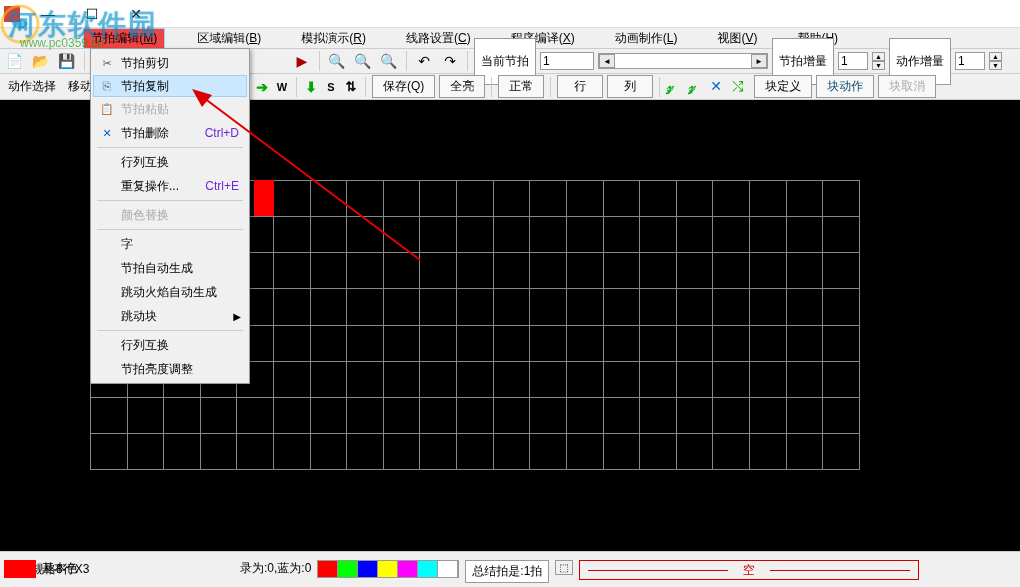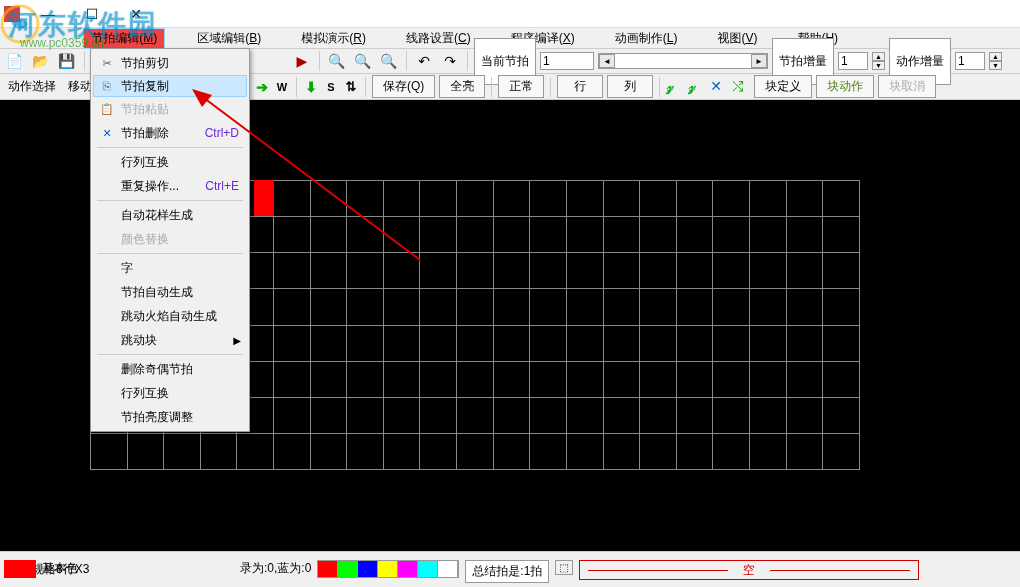--- a/index.html
+++ b/index.html
@@ -153,21 +153,21 @@
   <span class="tbtn2">正常</span>
   <span class="sep"></span>
   <span class="tbtn2" style="padding:2px 16px">行</span>
   <span class="tbtn2" style="padding:2px 16px">列</span>
   <span class="sep"></span>
   <span class="goodbtn">𝓏</span>
   <span class="goodbtn">𝓏</span>
   <span class="xbtn" style="color:#06c">✕</span>
   <span class="xbtn" style="color:#0a0">⤭</span>
   <span class="tbtn2">块定义</span>
-  <span class="tbtn2" style="color:#4d7c0f">块动作</span>
+  <span class="tbtn2" style="color:#0c4a6e">块动作</span>
   <span class="tbtn2" style="color:#aaa">块取消</span>
 </div>
 
 <div class="canvas-area">
   <div class="grid">
     <table>
         <tbody>
       <tr>
             <td></td>
             <td></td>
@@ -380,24 +380,20 @@
   <div class="item">
       <span class="icon"></span>
       <span class="txt">行列互换</span>
     </div>
   <div class="item">
       <span class="icon"></span>
       <span class="txt">重复操作...</span>
       <span class="sc">Ctrl+E</span>
     </div>
   <hr>
-  <div class="item">
-      <span class="icon"></span>
-      <span class="txt">自动花样生成</span>
-    </div>
   <div class="item disabled">
       <span class="icon"></span>
       <span class="txt">颜色替换</span>
     </div>
   <hr>
   <div class="item">
       <span class="icon"></span>
       <span class="txt">字</span>
     </div>
   <div class="item">
@@ -407,24 +403,20 @@
   <div class="item">
       <span class="icon"></span>
       <span class="txt">跳动火焰自动生成</span>
     </div>
   <div class="item">
       <span class="icon"></span>
       <span class="txt">跳动块</span>
       <span class="arr">▶</span>
     </div>
   <hr>
-  <div class="item">
-      <span class="icon"></span>
-      <span class="txt">删除奇偶节拍</span>
-    </div>
   <div class="item">
       <span class="icon"></span>
       <span class="txt">行列互换</span>
     </div>
   <div class="item">
       <span class="icon"></span>
       <span class="txt">节拍亮度调整</span>
     </div>
 </div>
 

